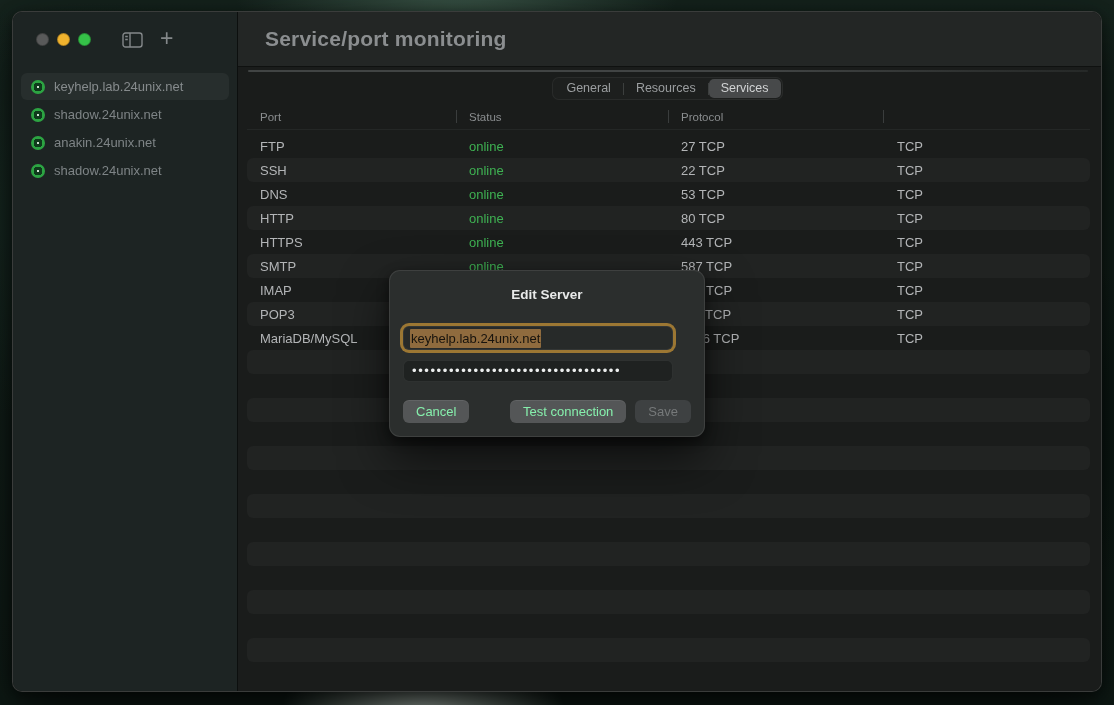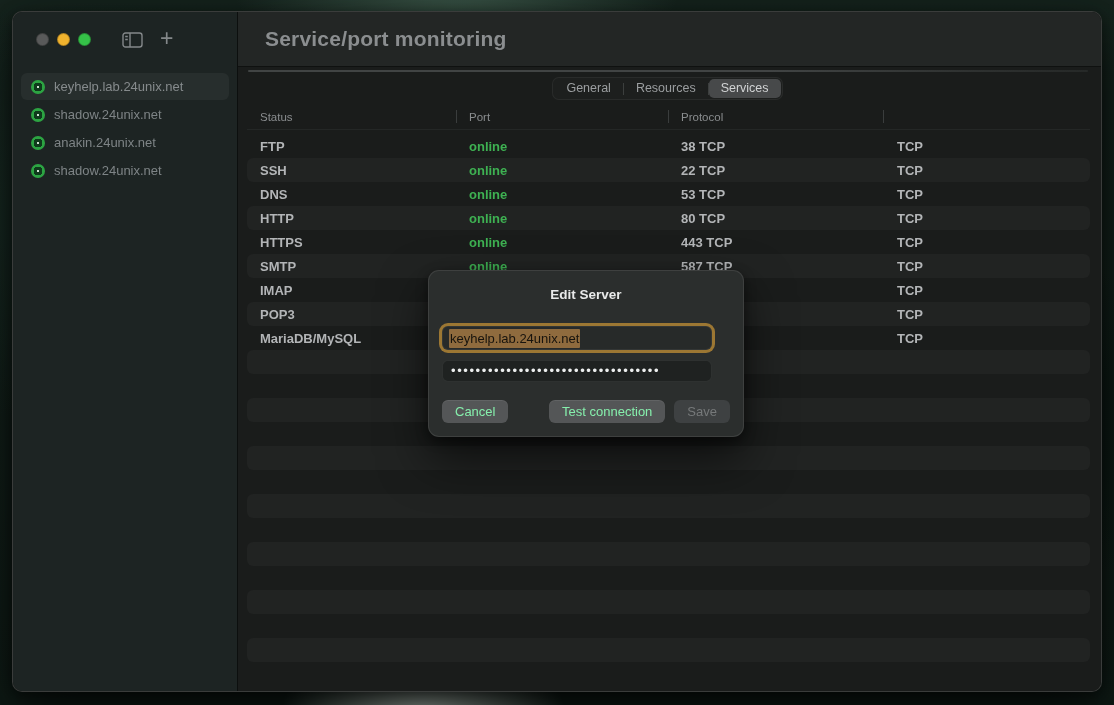--- a/index.html
+++ b/index.html
@@ -62,27 +62,27 @@
   .table { position:absolute; left:9px; right:11px; top:37px; bottom:0; overflow:hidden; }
   .thead { display:grid; grid-template-columns:209px 212px 216px 1fr; height:26px; align-items:center;
     border-bottom:1px solid #242726; }
   .th { position:relative; font-size:11.5px; color:#8a8d8f; padding-left:13px; height:100%;
     display:flex; align-items:center; }
   .th + .th::before { content:""; position:absolute; left:0; top:6px; bottom:6px; width:1px; background:#3a3d3d; }
   .th:last-child::after { content:""; position:absolute; right:0; top:6px; bottom:6px; width:1px; background:#3a3d3d; }
 
   .tbody { padding-top:4px; }
   .row { display:grid; grid-template-columns:209px 212px 216px 1fr; height:24px; align-items:center;
-    border-radius:6px;font-weight:bold; }
+    border-radius:6px; }
   .row:nth-child(even) { background:#212322; }
   .cell { font-size:13px; color:#b3b5b7; padding-left:13px; white-space:nowrap; overflow:hidden; }
   .cell.status-online { color:#3eb152; }
 
   
-  .dialog { position:absolute; left:428px; top:270px; width:316px; height:167px; z-index:50;
+  .dialog { position:absolute; left:389px; top:270px; width:316px; height:167px; z-index:50;
     background:#2b2e2d; border-radius:11px; border:1px solid rgba(255,255,255,.09);
     box-shadow:0 22px 48px rgba(0,0,0,.6), 0 4px 12px rgba(0,0,0,.45); }
   .dialog-title { text-align:center; margin-top:16px; font-size:13.5px; font-weight:700; color:#e9eaea; }
 
   .host-field { position:absolute; left:13px; top:55px; width:270px; height:24px;
     background:#272a29; border-radius:6px; border:1px solid rgba(255,255,255,.06);
     box-shadow:0 0 0 3px #9c7733; display:flex; align-items:center; padding:0 6px;
     font-size:13px; color:#d6d7d7; overflow:hidden; }
   .host-field .sel { background:#8f6b3e; color:#17130d; padding:2px 1px; border-radius:1px; white-space:nowrap; }
 
@@ -156,29 +156,29 @@
           <div class="tabs-inner" id="tabs-inner">
               <span class="tab">General</span>
               <span class="tab-sep"></span>
               <span class="tab">Resources</span>
               <span class="tab-sep"></span>
               <span class="tab selected">Services</span>
             </div>
         </div>
         <div class="table">
           <div class="thead" id="thead">
+              <div class="th">Port</div>
               <div class="th">Status</div>
-              <div class="th">Port</div>
               <div class="th">Protocol</div>
             </div>
           <div class="tbody" id="tbody">
               <div class="row">
                 <div class="cell">FTP</div>
                 <div class="cell status-online">online</div>
-                <div class="cell">38 TCP</div>
+                <div class="cell">27 TCP</div>
                 <div class="cell">TCP</div>
               </div>
               <div class="row">
                 <div class="cell">SSH</div>
                 <div class="cell status-online">online</div>
                 <div class="cell">22 TCP</div>
                 <div class="cell">TCP</div>
               </div>
               <div class="row">
                 <div class="cell">DNS</div>

